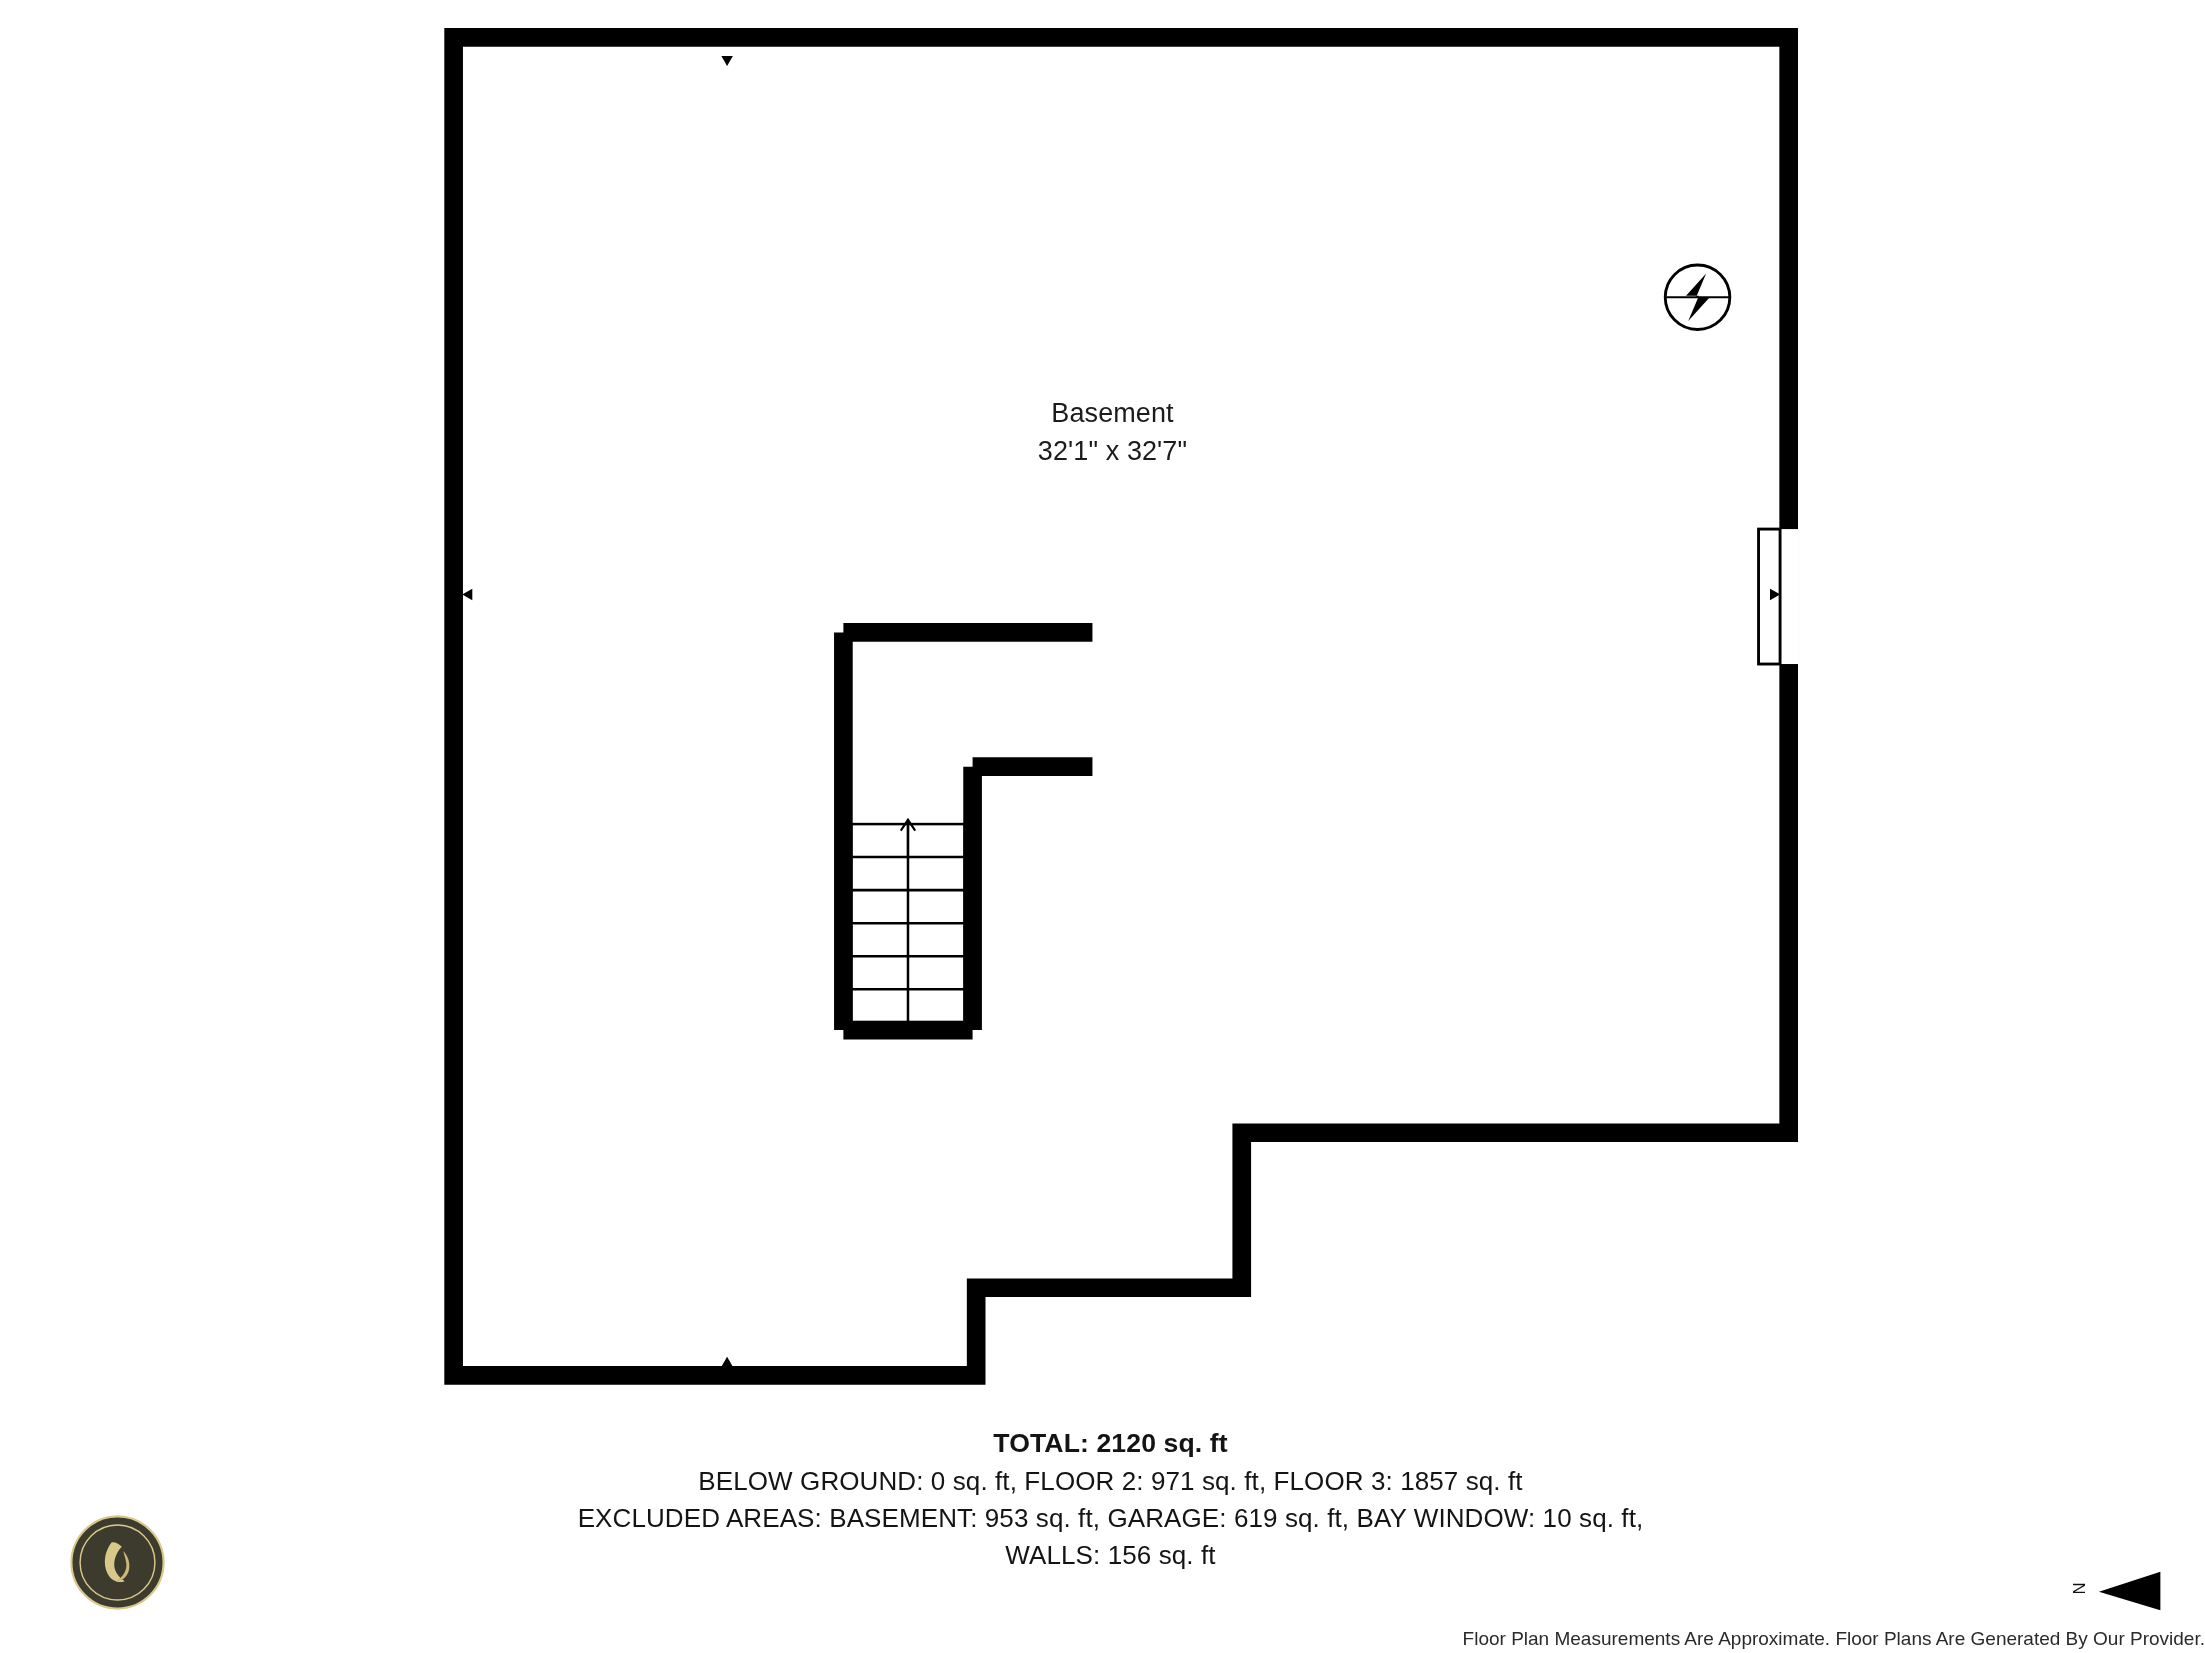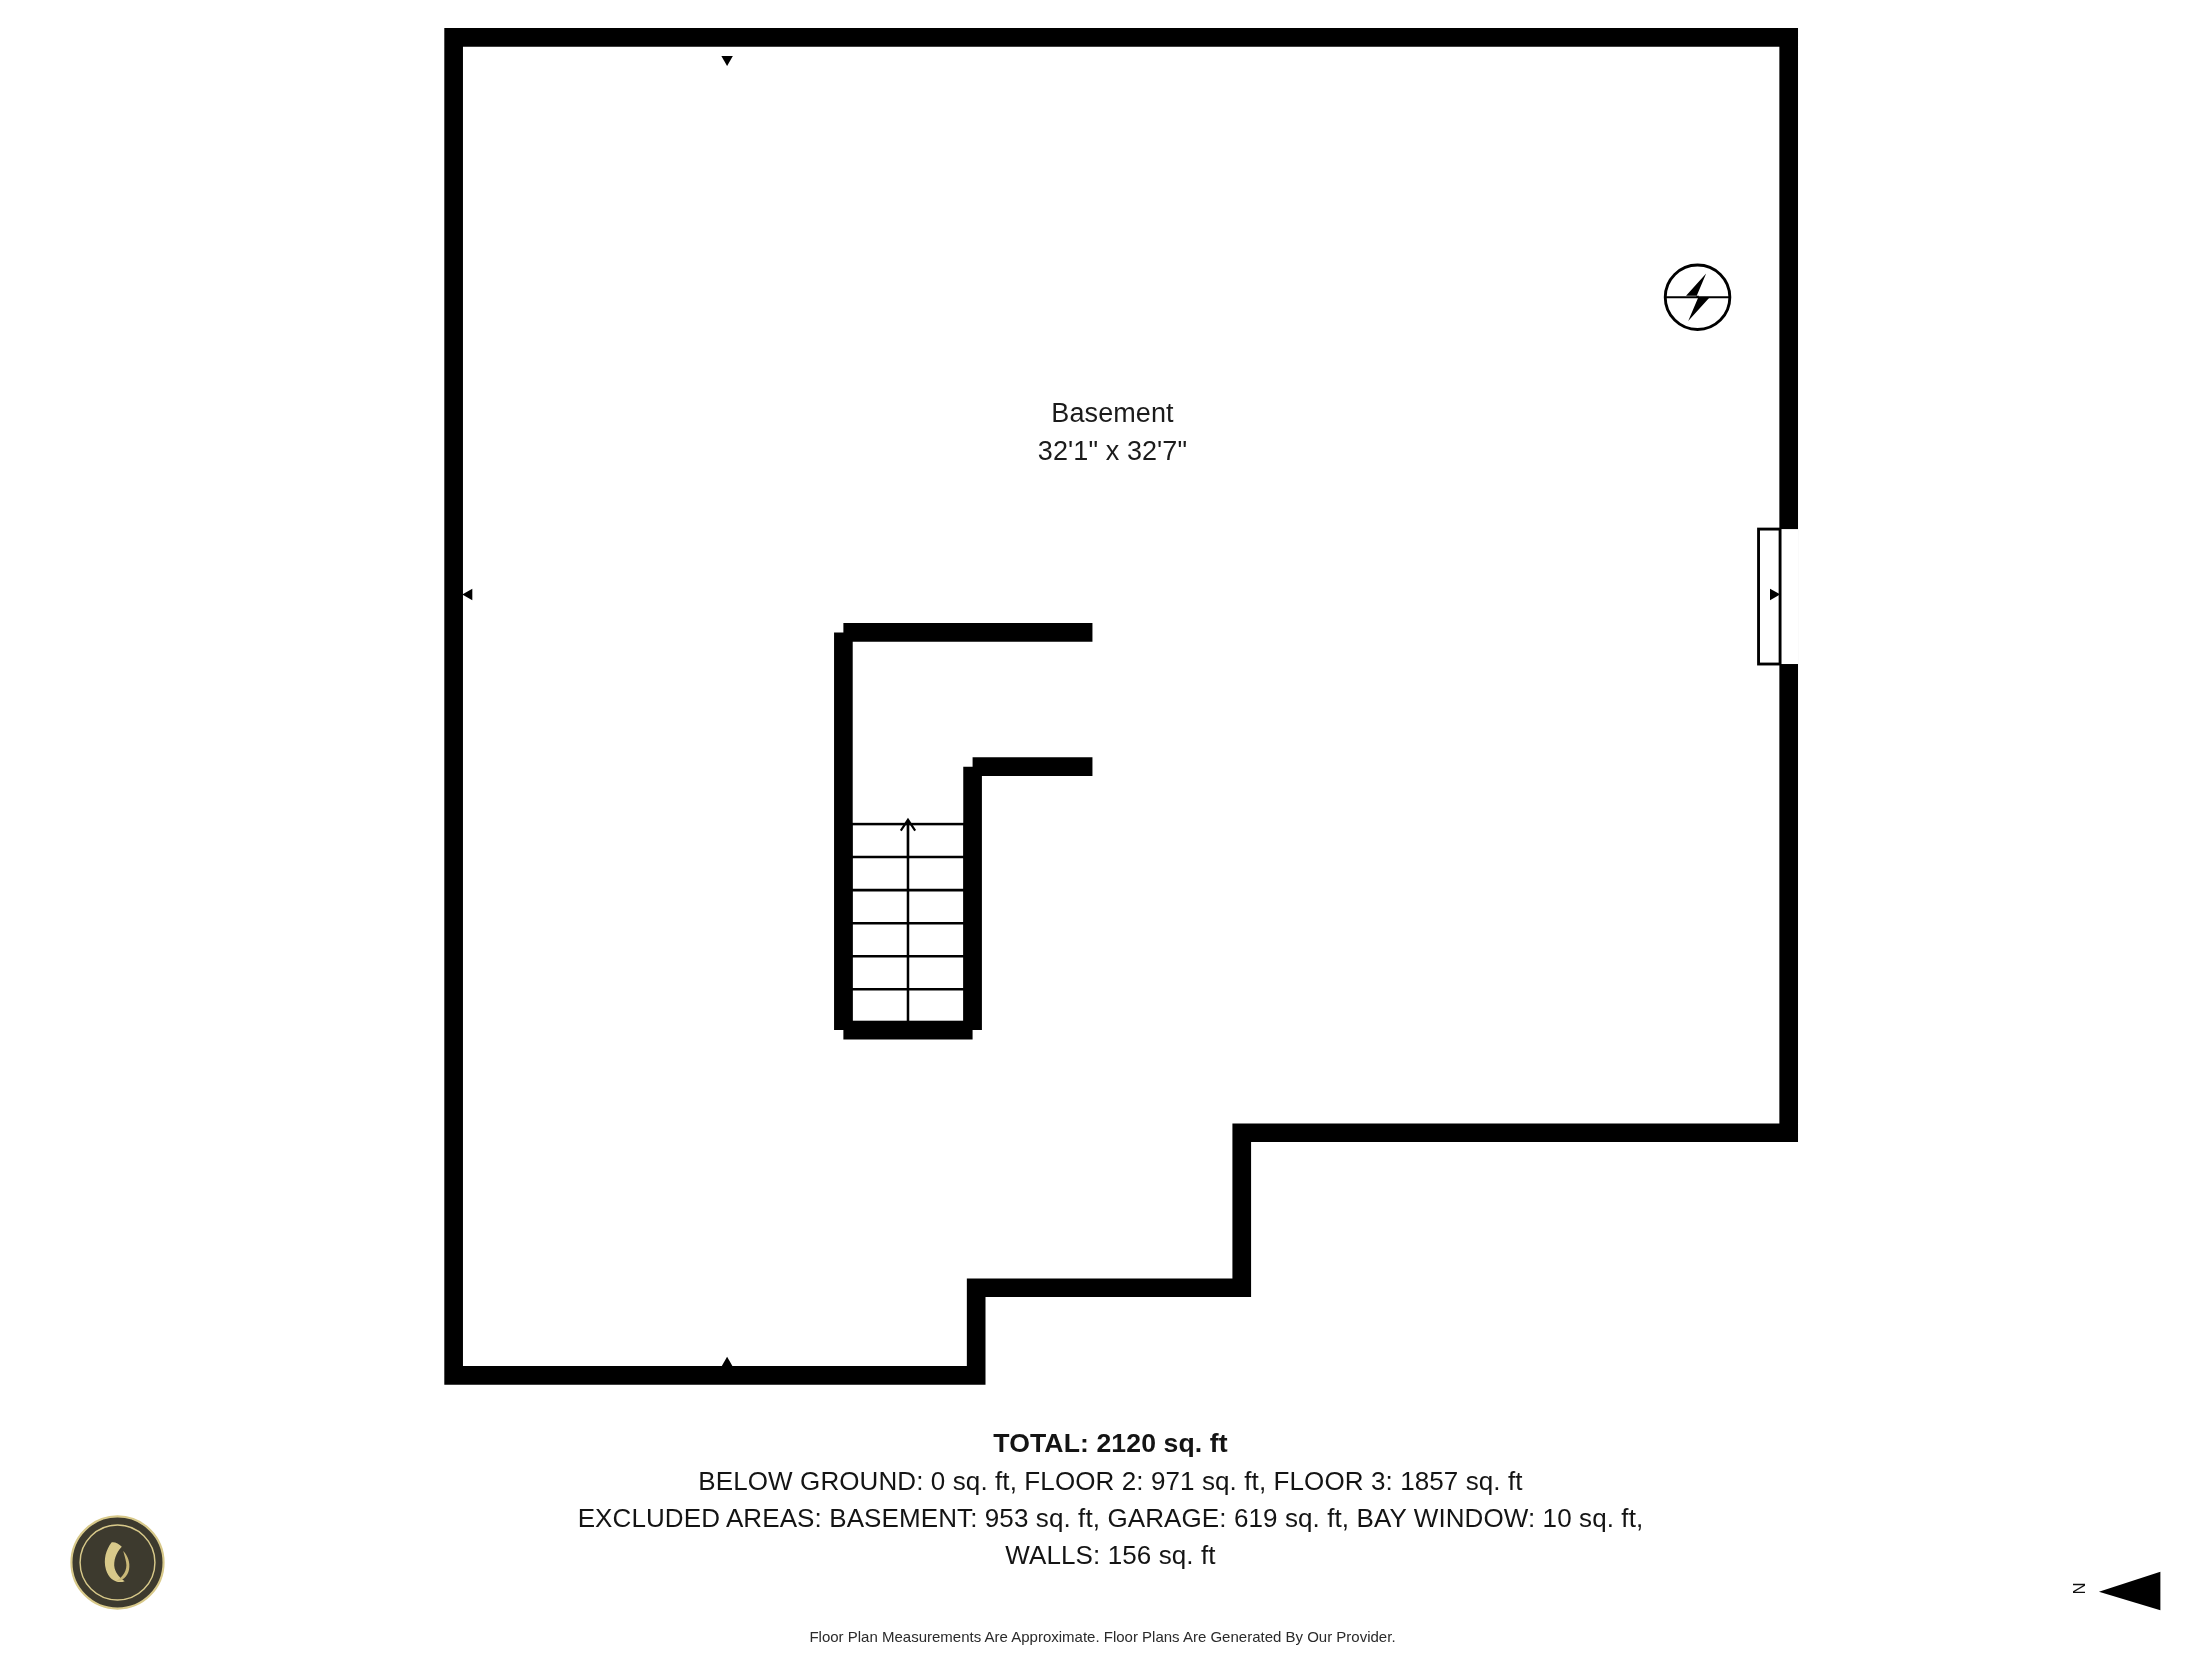--- a/index.html
+++ b/index.html
@@ -63,22 +63,22 @@
   #summary .total {
     font-weight: bold;
     font-size: 26.6px;
     letter-spacing: 0.1px;
   }
   #disclaimer {
     position: absolute;
     left: 0;
     top: 1628px;
     width: 2205px;
-    text-align: center;
-    font-size: 15px;
+    text-align: right;
+    font-size: 19px;
     color: #2a2a2a;
   }
 
   
   #logo {
     position: absolute;
     left: 70px;
     top: 1515px;
     width: 95px;
     height: 95px;

